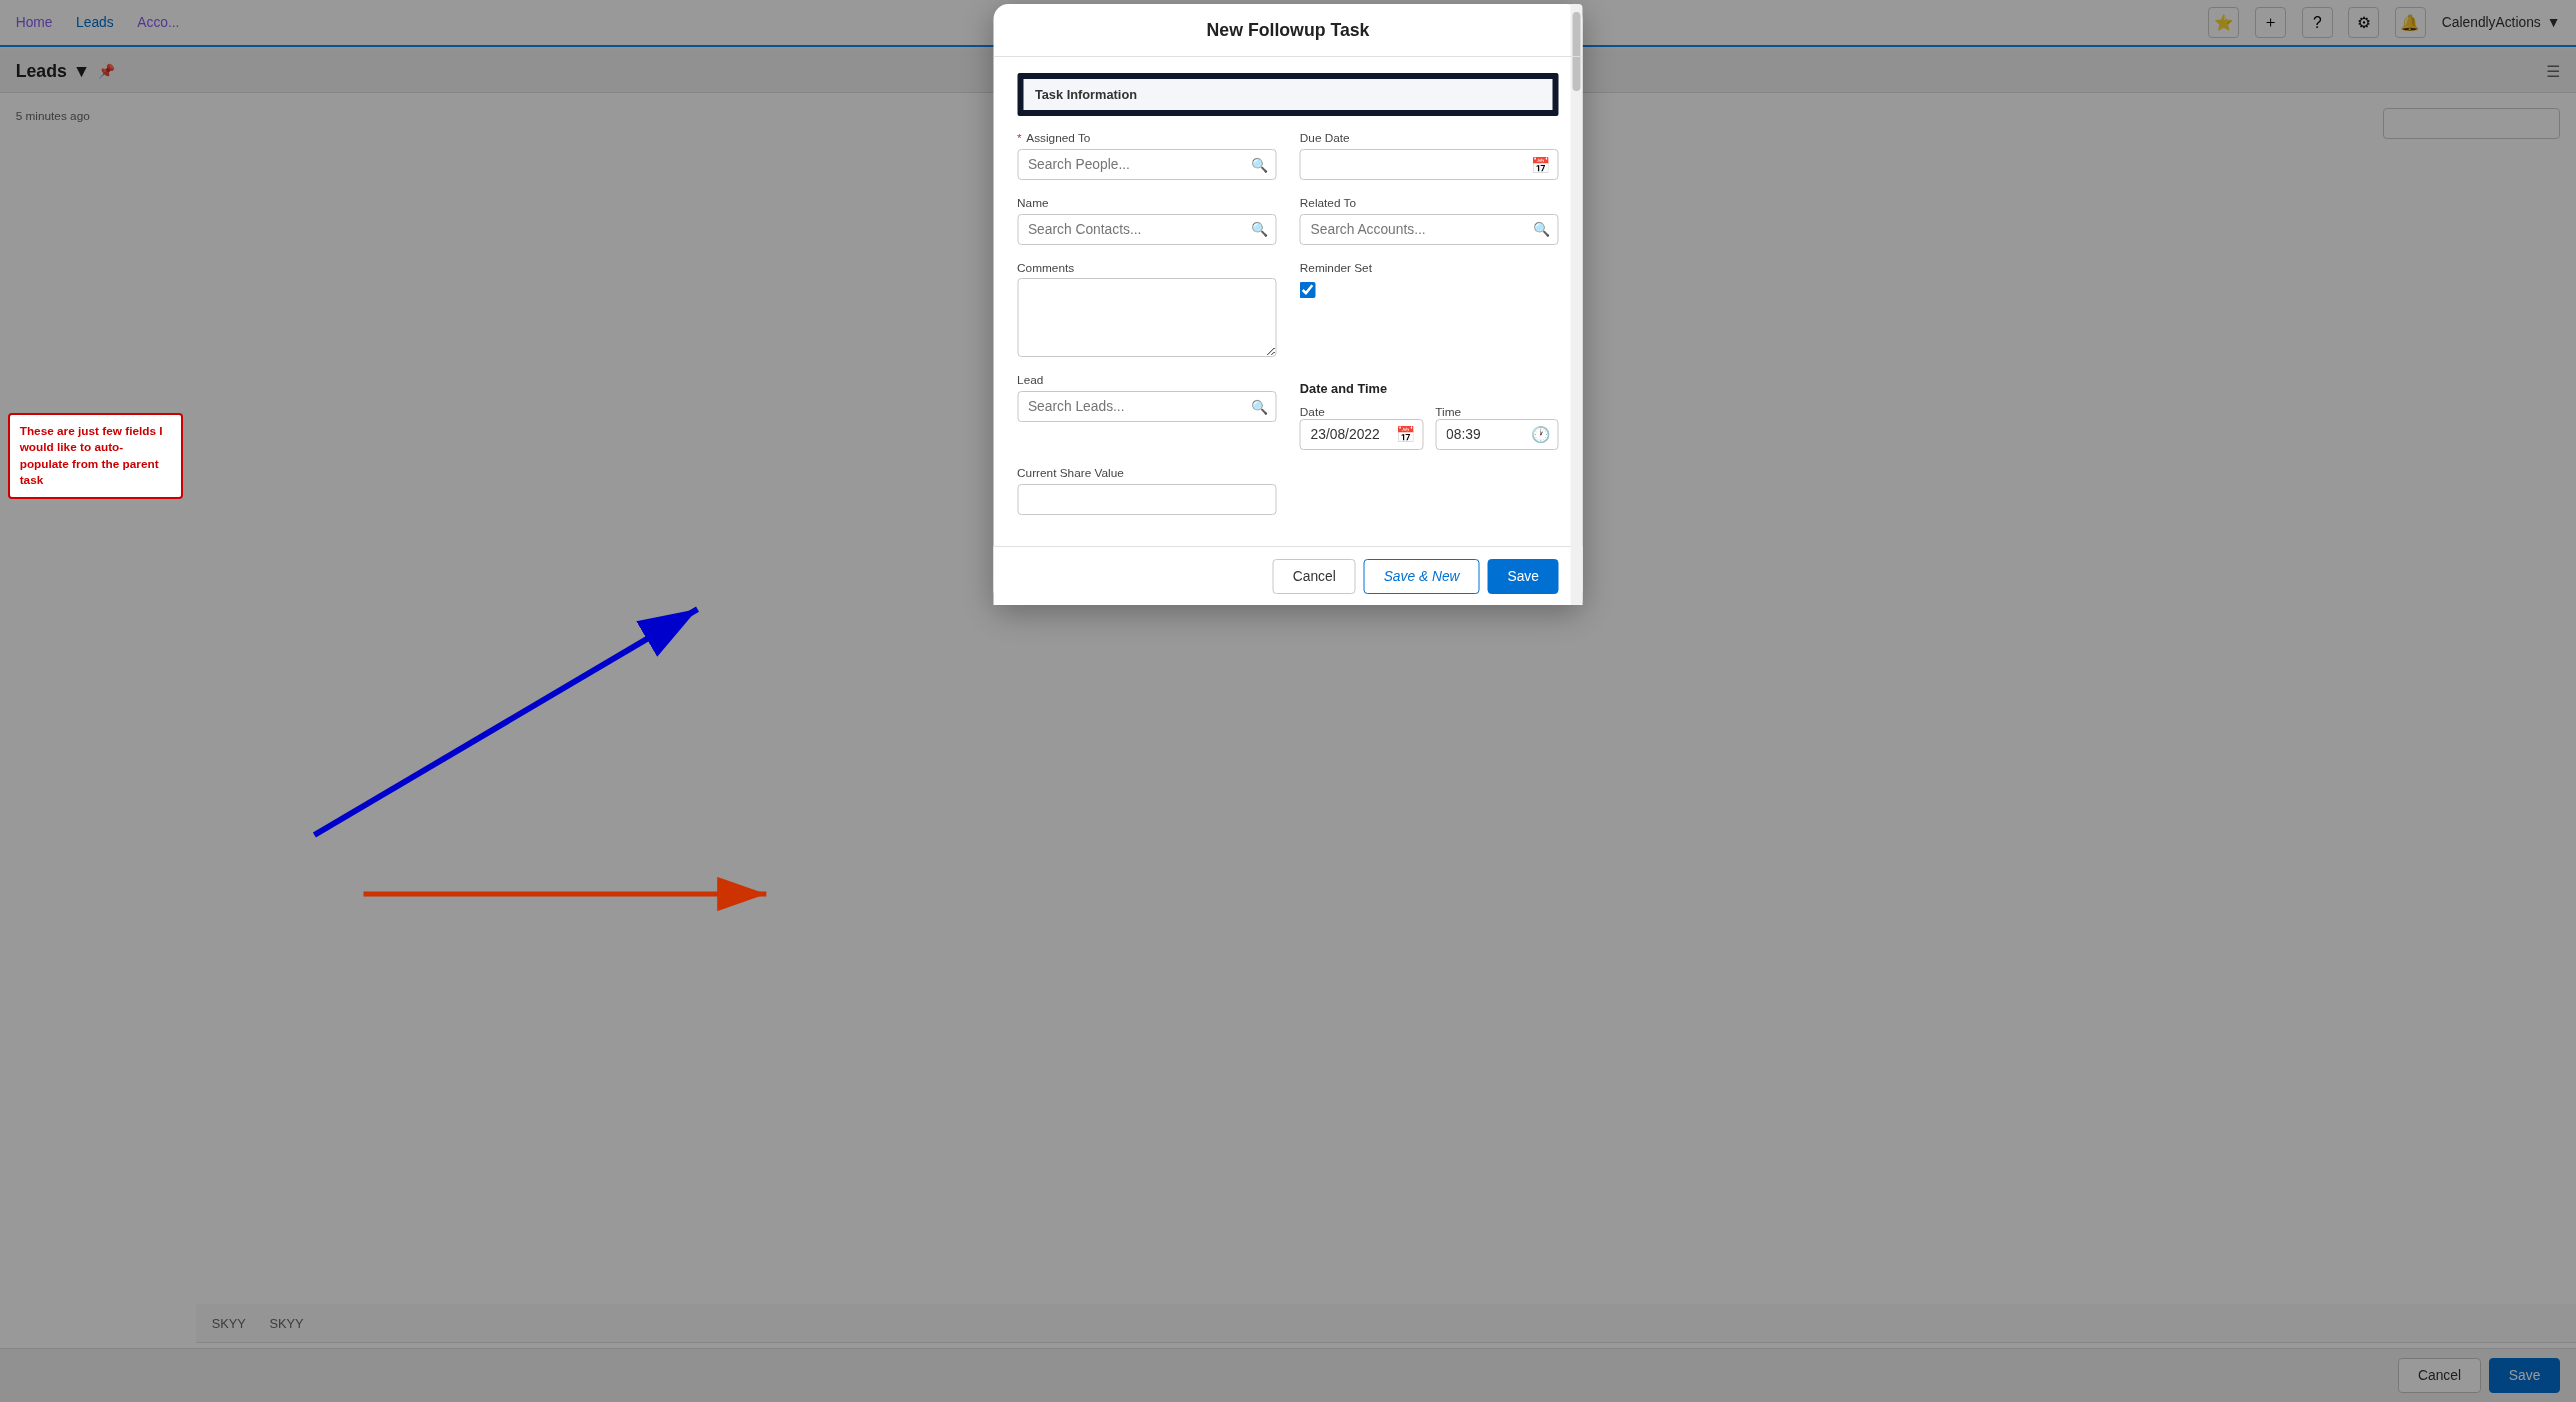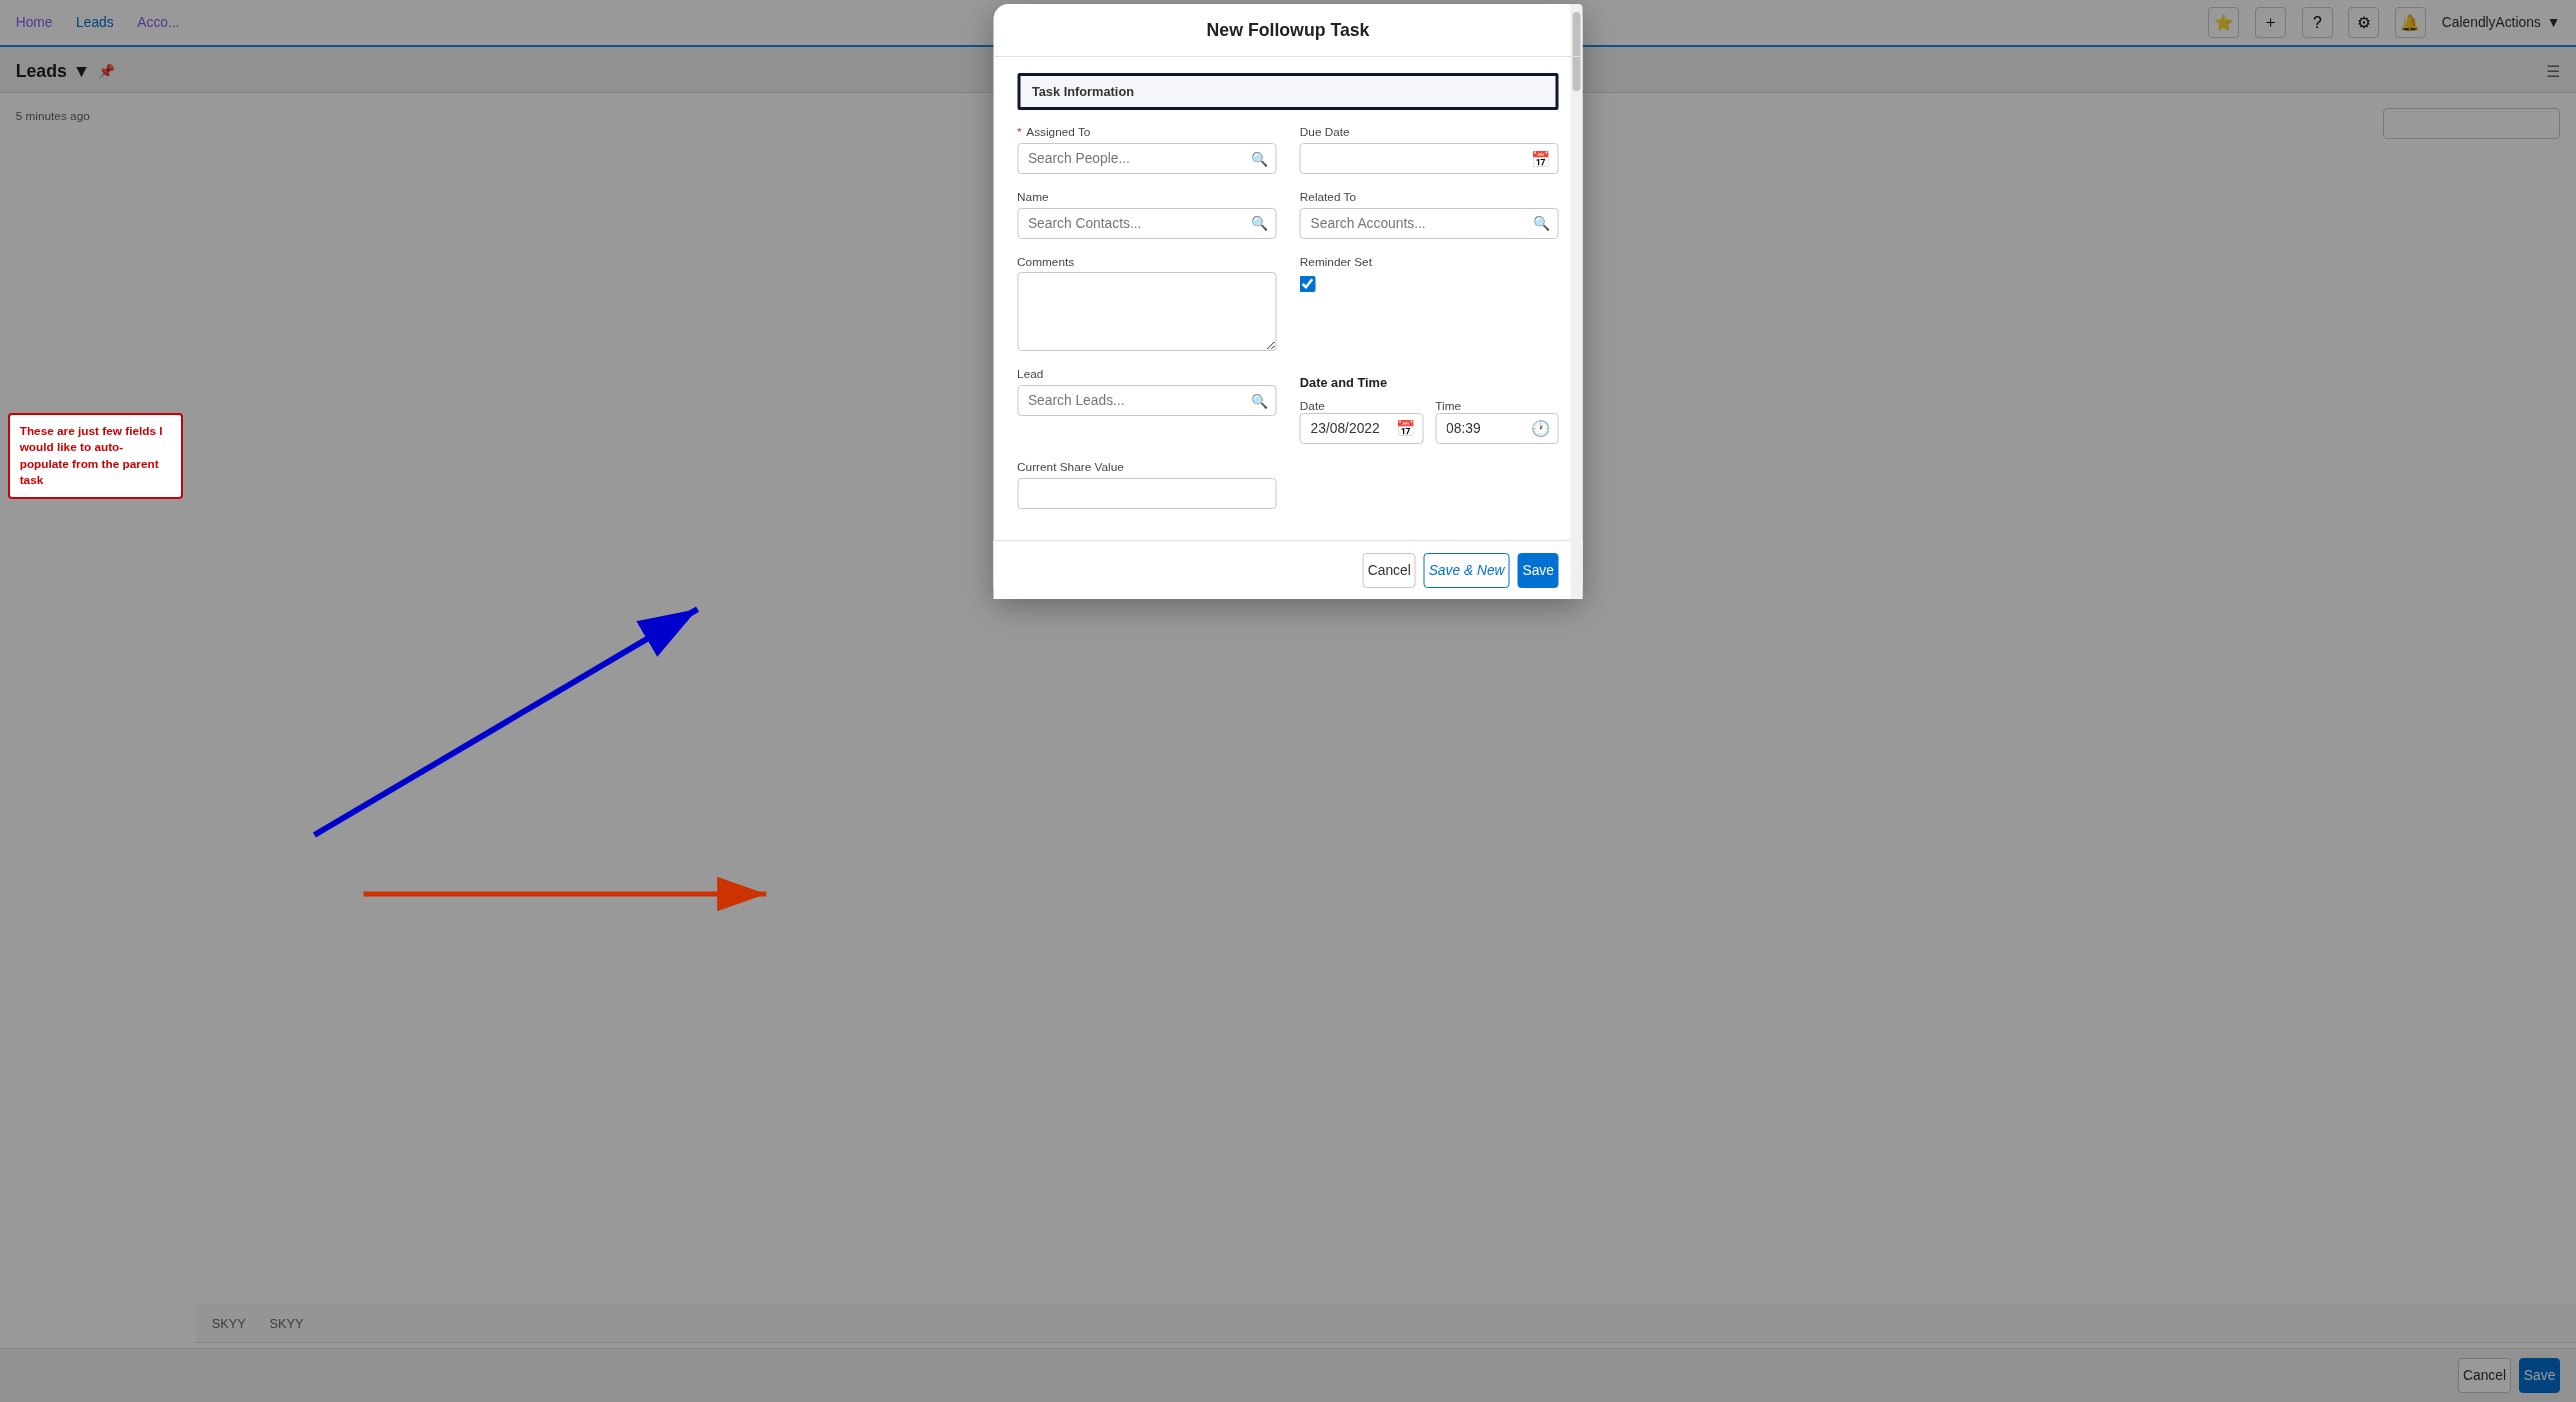--- a/index.html
+++ b/index.html
@@ -152,21 +152,21 @@
     }
 
     .modal-body {
       padding: 15.7px 23.6px;
       overflow-y: auto;
       flex: 1;
     }
 
     .section-header {
       background: #f4f6f9;
-      border: 3px solid #0f172a;
+      border: 6px solid #0f172a;
       padding: 7.9px 11.8px;
       font-size: 12.8px;
       font-weight: 600;
       color: #333;
       margin-bottom: 15.7px;
       border-radius: 2px;
     }
 
     .form-row {
       display: flex;
@@ -295,21 +295,21 @@
       padding: 11.8px 23.6px;
       border-top: 1px solid #e0e0e0;
       display: flex;
       justify-content: flex-end;
       gap: 7.9px;
       background: #fff;
     }
 
     .btn {
       height: 35px;
-      padding: 0 4px;
+      padding: 0 19px;
       border-radius: 3.9px;
       font-size: 13.8px;
       font-weight: 500;
       cursor: pointer;
       border: 1px solid;
     }
     .btn-cancel {
       background: #fff;
       border-color: #c9c7c5;
       color: #333;

